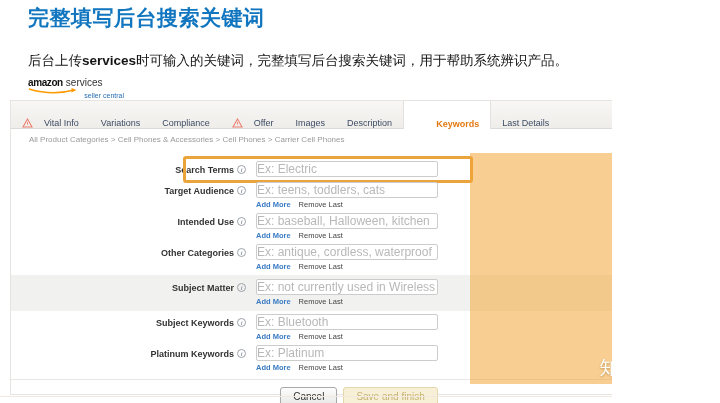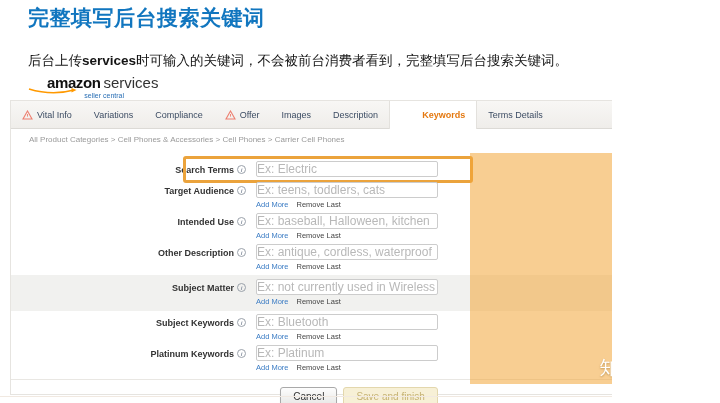--- a/index.html
+++ b/index.html
@@ -8,34 +8,34 @@
   .stage { position:relative; width:612px; height:403px; background:#fff; overflow:hidden; }
 
   
   .title { position:absolute; left:28px; top:4px; margin:0; font-size:21px; font-weight:bold;
            color:#1176bf; letter-spacing:0.5px; }
   .subtitle { position:absolute; left:28px; top:52px; margin:0; font-size:13.5px; color:#141414; }
   .subtitle b { font-weight:bold; }
 
   
   .logo { position:absolute; left:28px; top:76px; width:110px; }
-  .logo-top { font-size:15px; line-height:13px; white-space:nowrap;margin-left:19px; }
+  .logo-top { font-size:10px; line-height:13px; white-space:nowrap; }
   .amz { font-weight:bold; color:#101010; letter-spacing:-0.4px; }
   .svc { color:#333; margin-left:3px; }
   .swoosh { display:block; margin-top:-1px; }
   .sc { font-size:7px; color:#2a6fb5; text-align:right; margin-top:-3px; width:96px; }
 
   
   .panel { position:absolute; left:10px; top:100px; width:698px; height:295px;
            border:1px solid #e6e4e0; background:#fff; }
 
   .tabbar { display:flex; align-items:stretch; height:28px;
             background:linear-gradient(#f8f7f5,#efedea); border-bottom:1px solid #dcdad6;
             position:relative; }
-  .tab { display:flex; align-items:center; gap:4px; padding:0 11px; font-size:9px;
+  .tab { display:flex; align-items:flex-end; gap:11px; padding:0 11px; font-size:9px;
          color:#3c4c63; cursor:pointer; white-space:nowrap; }
   .tab.active { background:#fff; color:#e47911; font-weight:bold;
                 border-left:1px solid #e3e1dd; border-right:1px solid #e3e1dd; margin-bottom:-1px;padding-left:32px; }
   .warn { flex:0 0 auto; }
   .advview { position:absolute; right:8px; top:0; height:100%; display:flex; align-items:center;
              gap:4px; font-size:8.5px; color:#e47911; cursor:pointer; }
   .toggle { width:16px; height:11px; background:#fff; border:1px solid #999; border-radius:1px;
             display:inline-block; position:relative; box-shadow:0 1px 1px rgba(0,0,0,0.2); }
   .toggle .knob { position:absolute; left:0; top:0; width:8px; height:100%; background:#e47911; }
 
@@ -48,21 +48,21 @@
   .flabel { text-align:right; padding-right:10px; color:#333; font-weight:bold; font-size:9px;
             line-height:18px; white-space:nowrap; }
   .info { display:inline-block; width:9px; height:9px; line-height:8px; border:1px solid #9aa1aa;
           border-radius:50%; font-size:6px; color:#8791a0; text-align:center; margin-left:3px;
           vertical-align:1px; font-style:italic; cursor:pointer; }
   .finput { width:182px; height:16px; border:1px solid #ccc; border-radius:2px; padding:0 0;
             font-size:12px; color:#333; outline:none; font-family:inherit; }
   .finput::placeholder { color:#b8b8b8; }
   .links { margin-top:2px; font-size:7.5px; height:10px; line-height:10px; }
   .link { cursor:pointer; }
-  .link.add { color:#3b7cc4; margin-right:8px; }
+  .link.add { color:#3b7cc4; margin-right:8px;font-weight:bold; }
   .link.rm  { color:#444; }
   .hl { position:absolute; left:172px; top:-5px; width:290px; height:27px;
         border:3px solid #eba33c; border-radius:3px; pointer-events:none; }
 
   .footer { border-top:1px solid #e9e7e3; margin-top:6px; padding:7px 0 0;
             display:flex; justify-content:center; gap:6px; }
   .btn { font-size:10px; height:19px; padding:0 12px; border-radius:3px;
          font-family:inherit; cursor:pointer; }
   .btn.cancel { background:linear-gradient(#fdfdfd,#e7e7e5); border:1px solid #a9a9a9;
                 color:#333; box-shadow:0 1px 1px rgba(0,0,0,0.12); }
@@ -76,21 +76,21 @@
 
   .bottom-line { position:absolute; left:0; right:0; top:396px; border-top:1px solid #f1e9e1; }
 </style>
 </head>
 <body>
 
 <div class="stage">
 
   <h1 class="title">完整填写后台搜索关键词</h1>
 
-  <p class="subtitle"><span>后台上传</span><b>services</b><span>时可输入的关键词，不会被前台消费者看到，完整填写后台搜索关键词。</span></p>
+  <p class="subtitle"><span>后台上传</span><b>services</b><span>时可输入的关键词，完整填写后台搜索关键词，用于帮助系统辨识产品。</span></p>
 
   <div class="logo">
     <div class="logo-top"><span class="amz">amazon</span><span class="svc">services</span></div>
     <svg class="swoosh" width="52" height="7" viewBox="0 0 52 7">
       <path d="M1 1 Q 24 8 46 2" stroke="#f90" fill="none" stroke-width="1.6"></path>
       <path d="M43.5 0 l5 2 -5 2.6 z" fill="#f90"></path>
     </svg>
     <div class="sc">seller central</div>
   </div>
 
@@ -120,21 +120,21 @@
       <div class="tab">
         <span>Images</span>
       </div>
       <div class="tab">
         <span>Description</span>
       </div>
       <div class="tab active">
         <span>Keywords</span>
       </div>
       <div class="tab">
-        <span>Terms Details</span>
+        <span>Last Details</span>
       </div>
       <div class="advview">
         <span>Electric View</span>
         <span class="toggle">
             <span class="knob"></span>
           </span>
       </div>
     </div>
 
     <div class="breadcrumb">All Product Categories &gt; Cell Phones &amp; Accessories &gt; Cell Phones &gt; Carrier Cell Phones</div>
@@ -159,21 +159,21 @@
 
       <div class="frow">
         <div class="flabel"><span>Intended Use</span><span class="info">i</span></div>
         <div class="fctrl">
           <input class="finput" type="text" placeholder="Ex: baseball, Halloween, kitchen" style="">
           <div class="links"><span class="link add">Add More</span><span class="link rm">Remove Last</span></div>
         </div>
       </div>
 
       <div class="frow">
-        <div class="flabel"><span>Other Description</span><span class="info">i</span></div>
+        <div class="flabel"><span>Other Categories</span><span class="info">i</span></div>
         <div class="fctrl">
           <input class="finput" type="text" placeholder="Ex: antique, cordless, waterproof" style="">
           <div class="links"><span class="link add">Add More</span><span class="link rm">Remove Last</span></div>
         </div>
       </div>
 
       <div class="frow shaded">
         <div class="flabel"><span>Subject Matter</span><span class="info">i</span></div>
         <div class="fctrl">
           <input class="finput" type="text" placeholder="Ex: not currently used in Wireless" style="">

